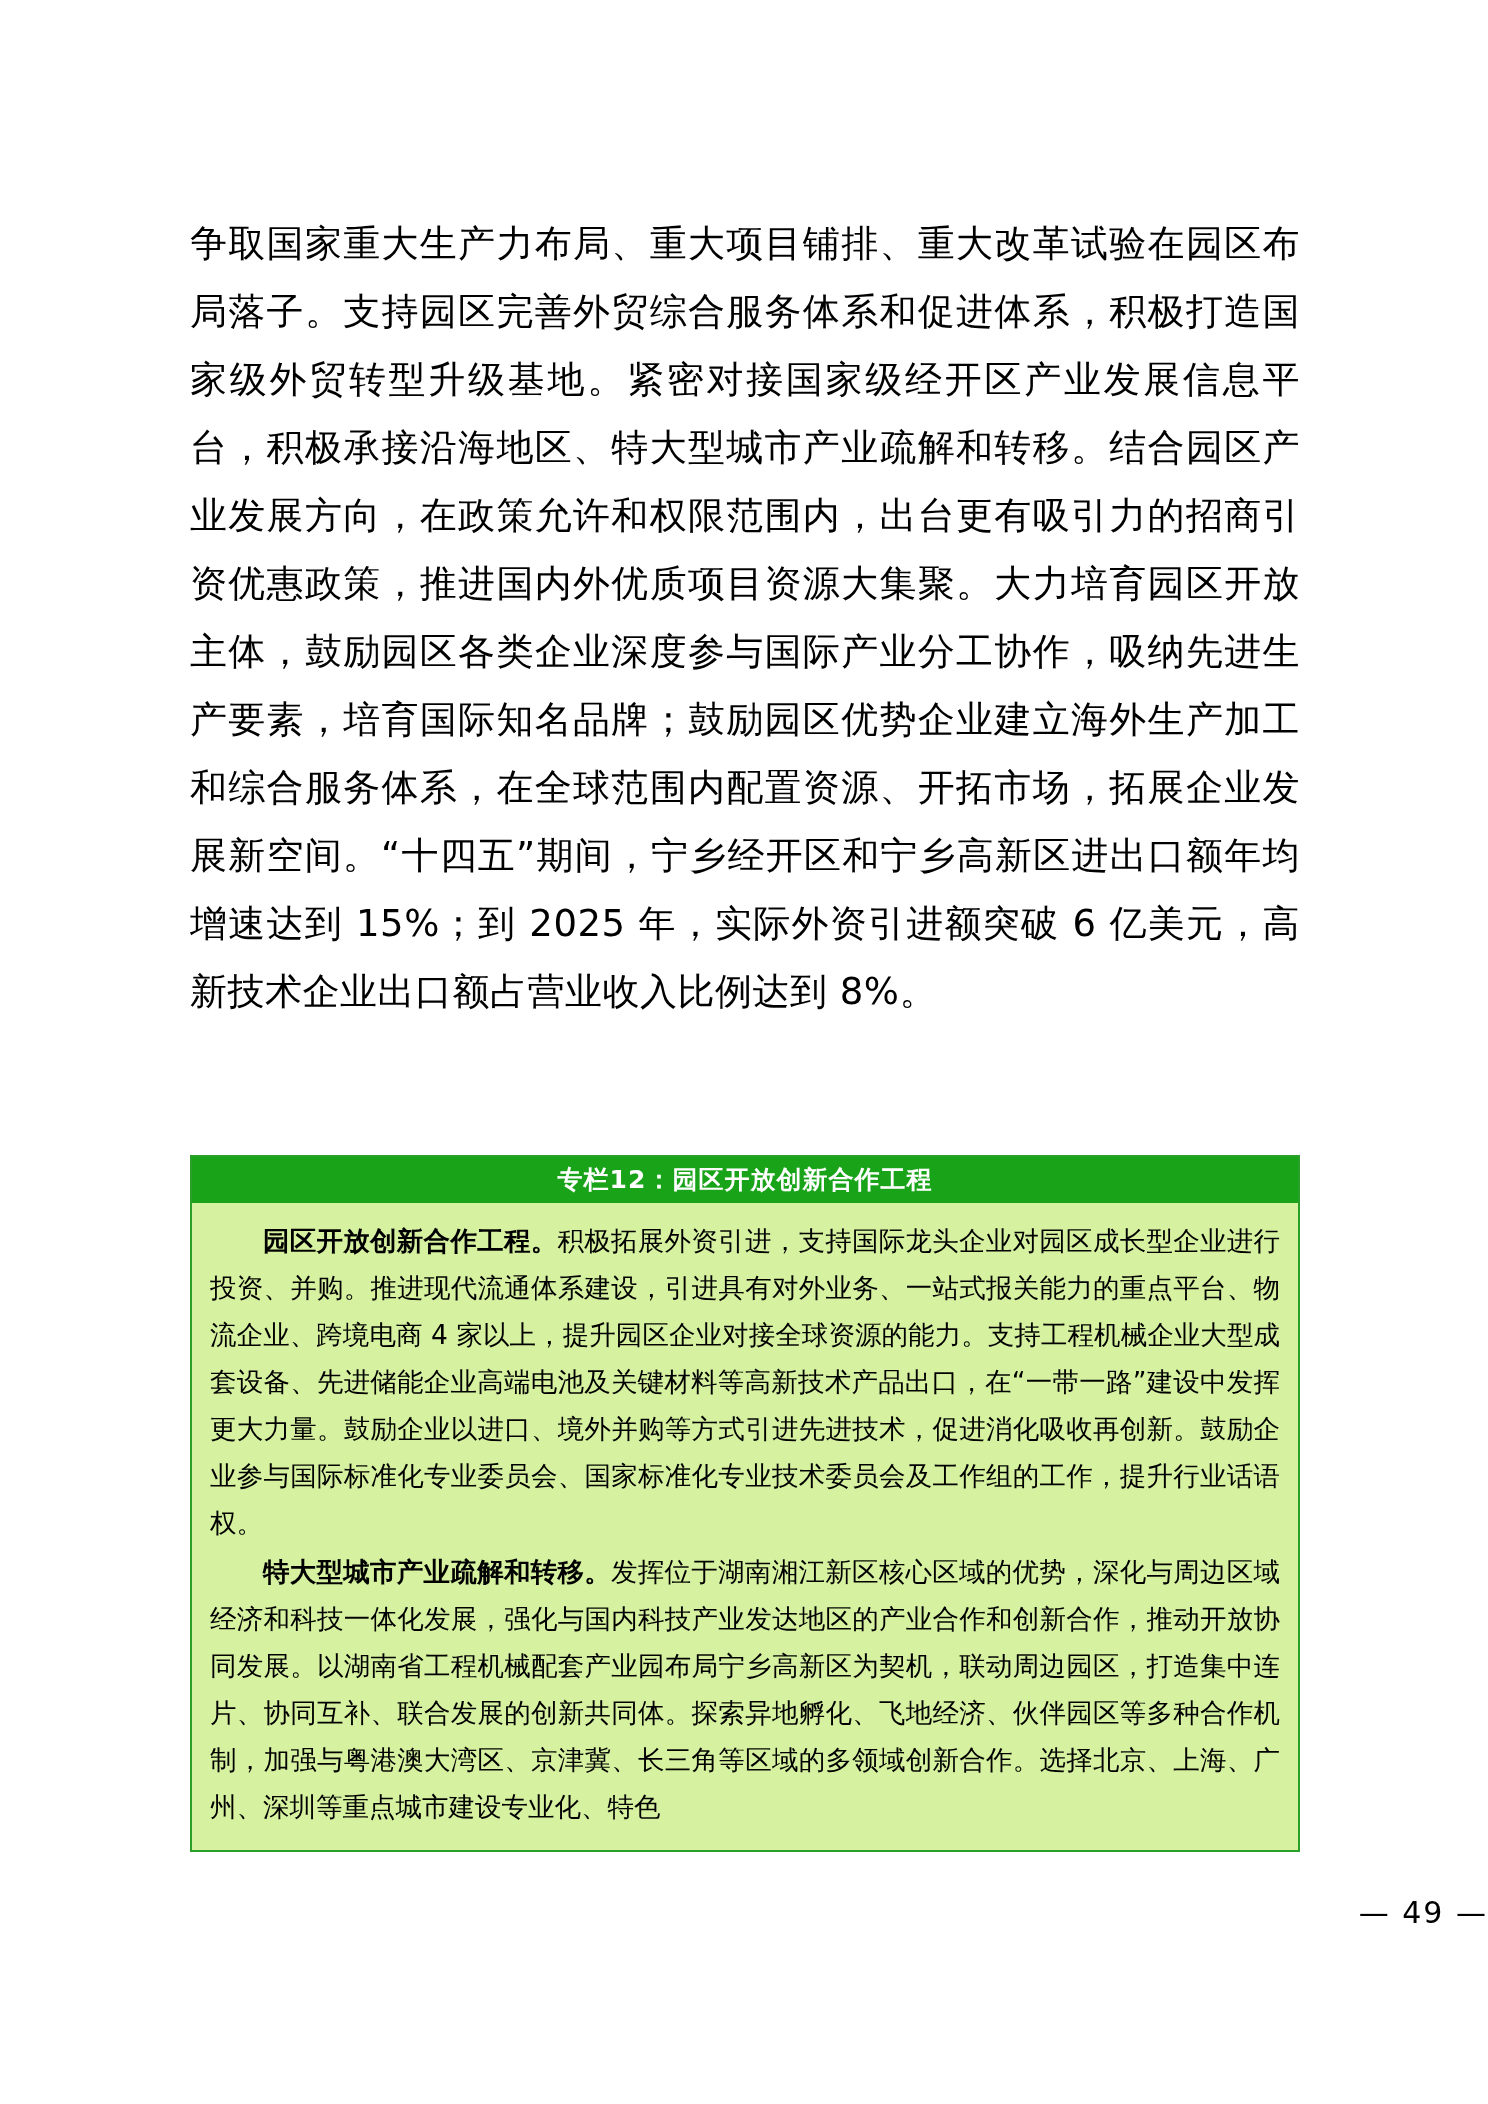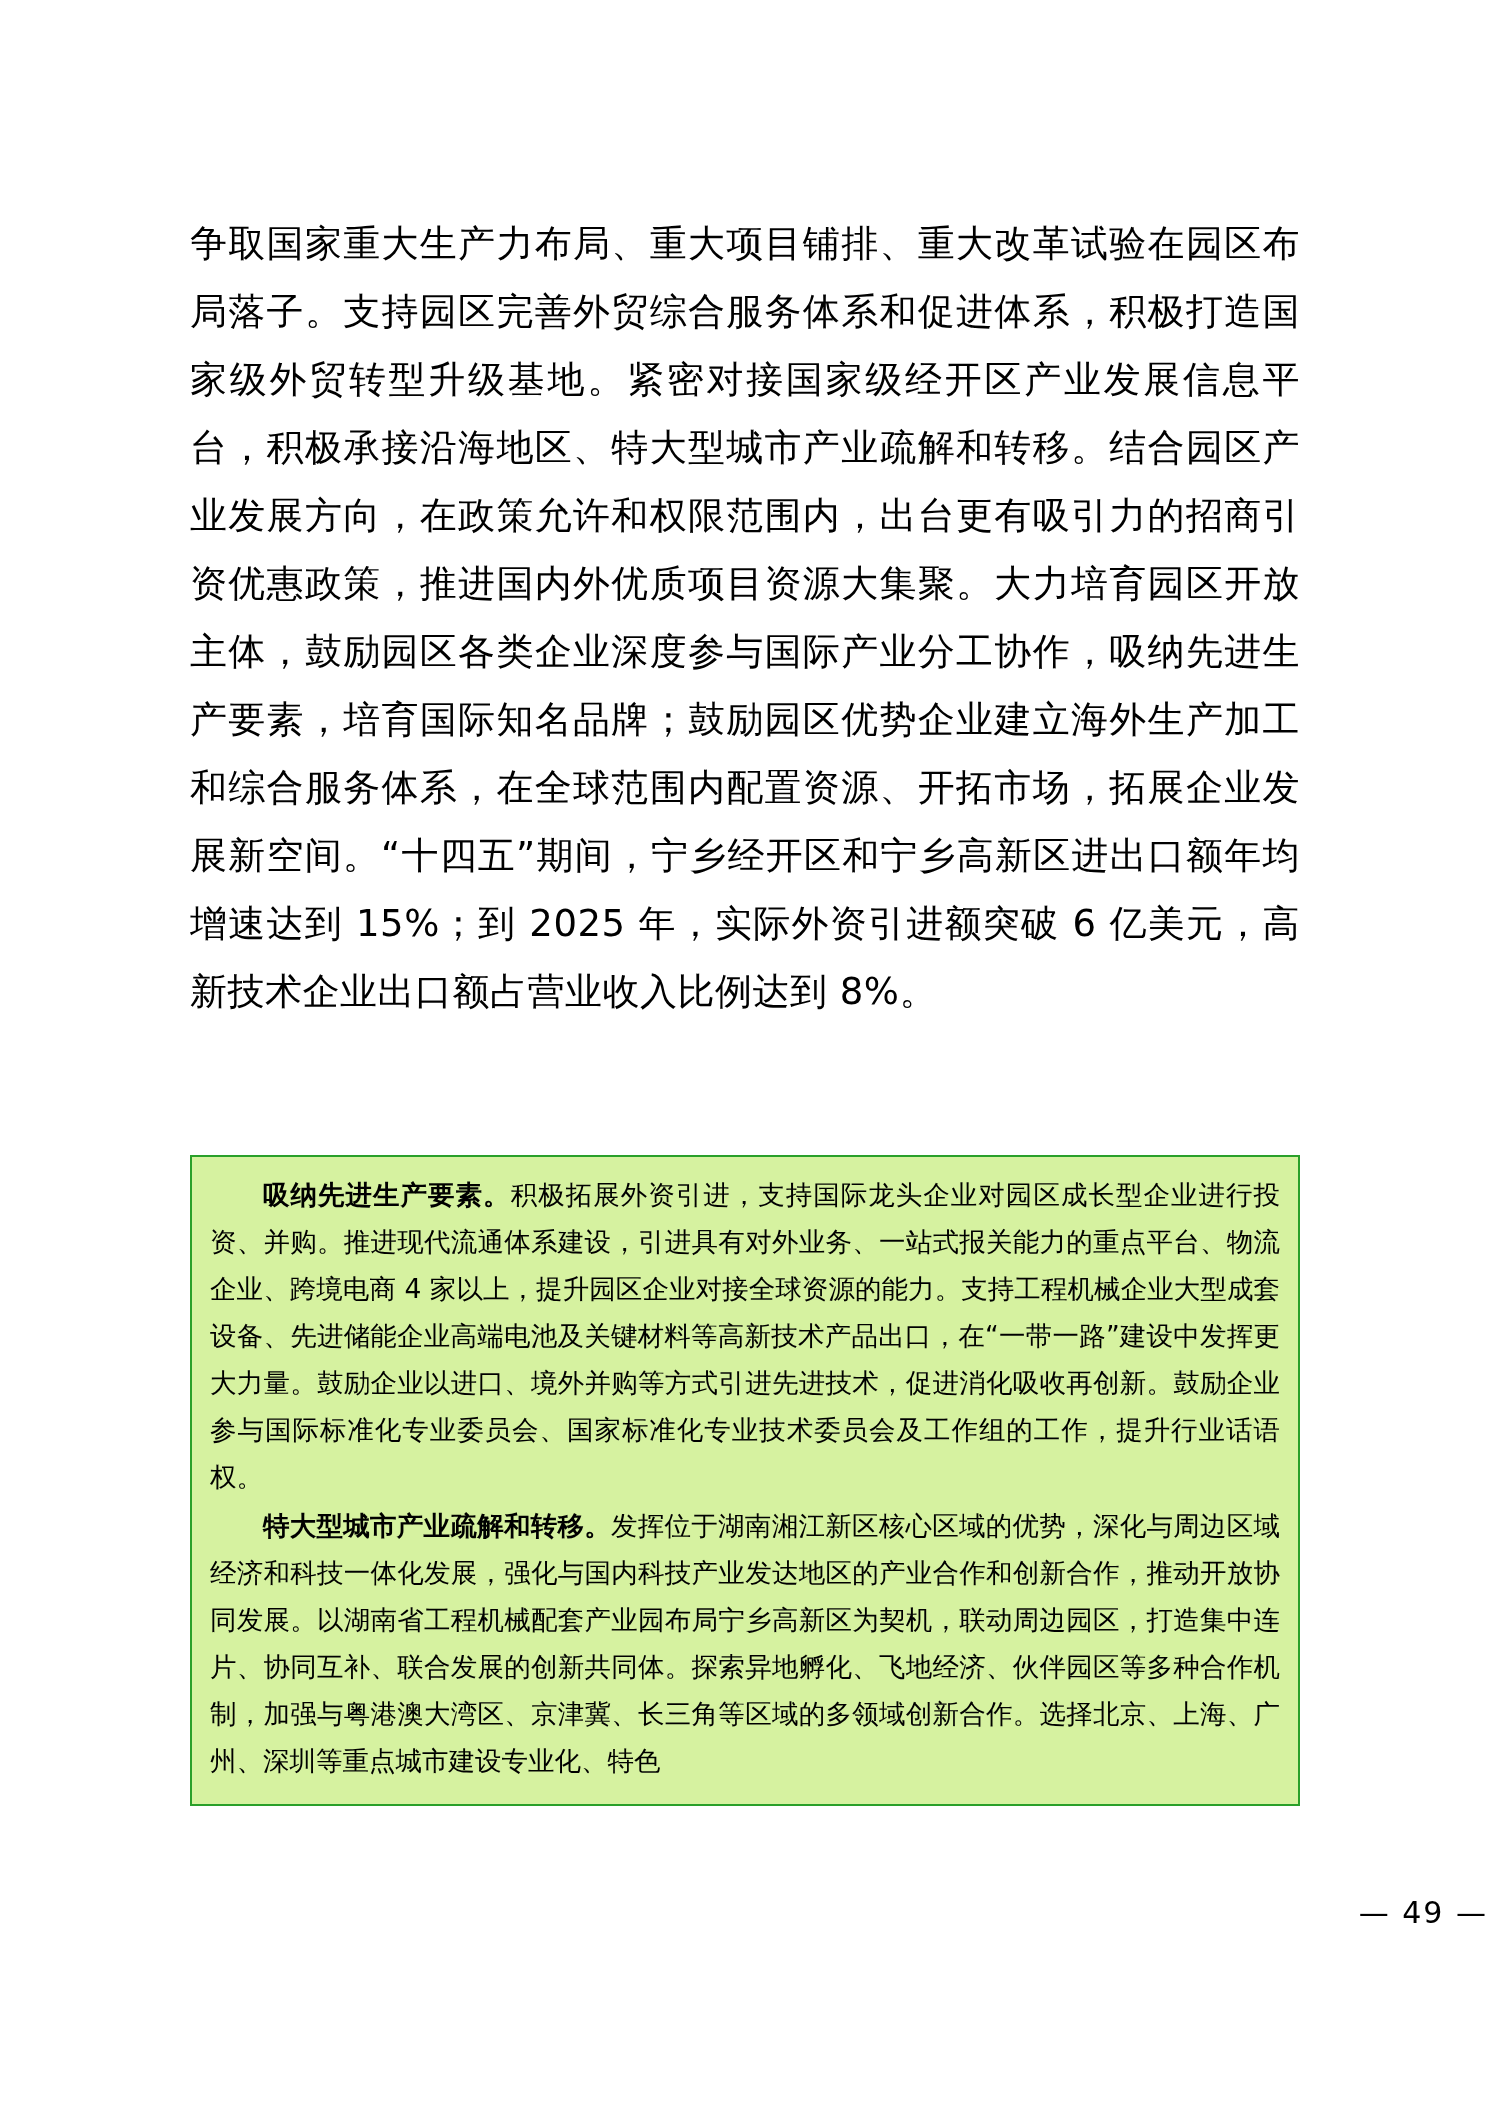--- a/index.html
+++ b/index.html
@@ -85,23 +85,24 @@
   }
 </style>
 </head>
 <body>
 
 <div class="page">
 
   <div class="body-text">争取国家重大生产力布局、重大项目铺排、重大改革试验在园区布局落子。支持园区完善外贸综合服务体系和促进体系，积极打造国家级外贸转型升级基地。紧密对接国家级经开区产业发展信息平台，积极承接沿海地区、特大型城市产业疏解和转移。结合园区产业发展方向，在政策允许和权限范围内，出台更有吸引力的招商引资优惠政策，推进国内外优质项目资源大集聚。大力培育园区开放主体，鼓励园区各类企业深度参与国际产业分工协作，吸纳先进生产要素，培育国际知名品牌；鼓励园区优势企业建立海外生产加工和综合服务体系，在全球范围内配置资源、开拓市场，拓展企业发展新空间。“十四五”期间，宁乡经开区和宁乡高新区进出口额年均增速达到 15%；到 2025 年，实际外资引进额突破 6 亿美元，高新技术企业出口额占营业收入比例达到 8%。</div>
 
   <div class="callout">
+    <div class="callout-header">专栏12：园区开放创新合作工程</div>
     <div class="callout-body">
       <p class="callout-para">
-        <b>吸纳先进生产要素。</b><span>积极拓展外资引进，支持国际龙头企业对园区成长型企业进行投资、并购。推进现代流通体系建设，引进具有对外业务、一站式报关能力的重点平台、物流企业、跨境电商 4 家以上，提升园区企业对接全球资源的能力。支持工程机械企业大型成套设备、先进储能企业高端电池及关键材料等高新技术产品出口，在“一带一路”建设中发挥更大力量。鼓励企业以进口、境外并购等方式引进先进技术，促进消化吸收再创新。鼓励企业参与国际标准化专业委员会、国家标准化专业技术委员会及工作组的工作，提升行业话语权。</span>
+        <b>园区开放创新合作工程。</b><span>积极拓展外资引进，支持国际龙头企业对园区成长型企业进行投资、并购。推进现代流通体系建设，引进具有对外业务、一站式报关能力的重点平台、物流企业、跨境电商 4 家以上，提升园区企业对接全球资源的能力。支持工程机械企业大型成套设备、先进储能企业高端电池及关键材料等高新技术产品出口，在“一带一路”建设中发挥更大力量。鼓励企业以进口、境外并购等方式引进先进技术，促进消化吸收再创新。鼓励企业参与国际标准化专业委员会、国家标准化专业技术委员会及工作组的工作，提升行业话语权。</span>
       </p>
       <p class="callout-para">
         <b>特大型城市产业疏解和转移。</b><span>发挥位于湖南湘江新区核心区域的优势，深化与周边区域经济和科技一体化发展，强化与国内科技产业发达地区的产业合作和创新合作，推动开放协同发展。以湖南省工程机械配套产业园布局宁乡高新区为契机，联动周边园区，打造集中连片、协同互补、联合发展的创新共同体。探索异地孵化、飞地经济、伙伴园区等多种合作机制，加强与粤港澳大湾区、京津冀、长三角等区域的多领域创新合作。选择北京、上海、广州、深圳等重点城市建设专业化、特色</span>
       </p>
     </div>
   </div>
 
   <div class="page-number">— 49 —</div>
 
 </div>

